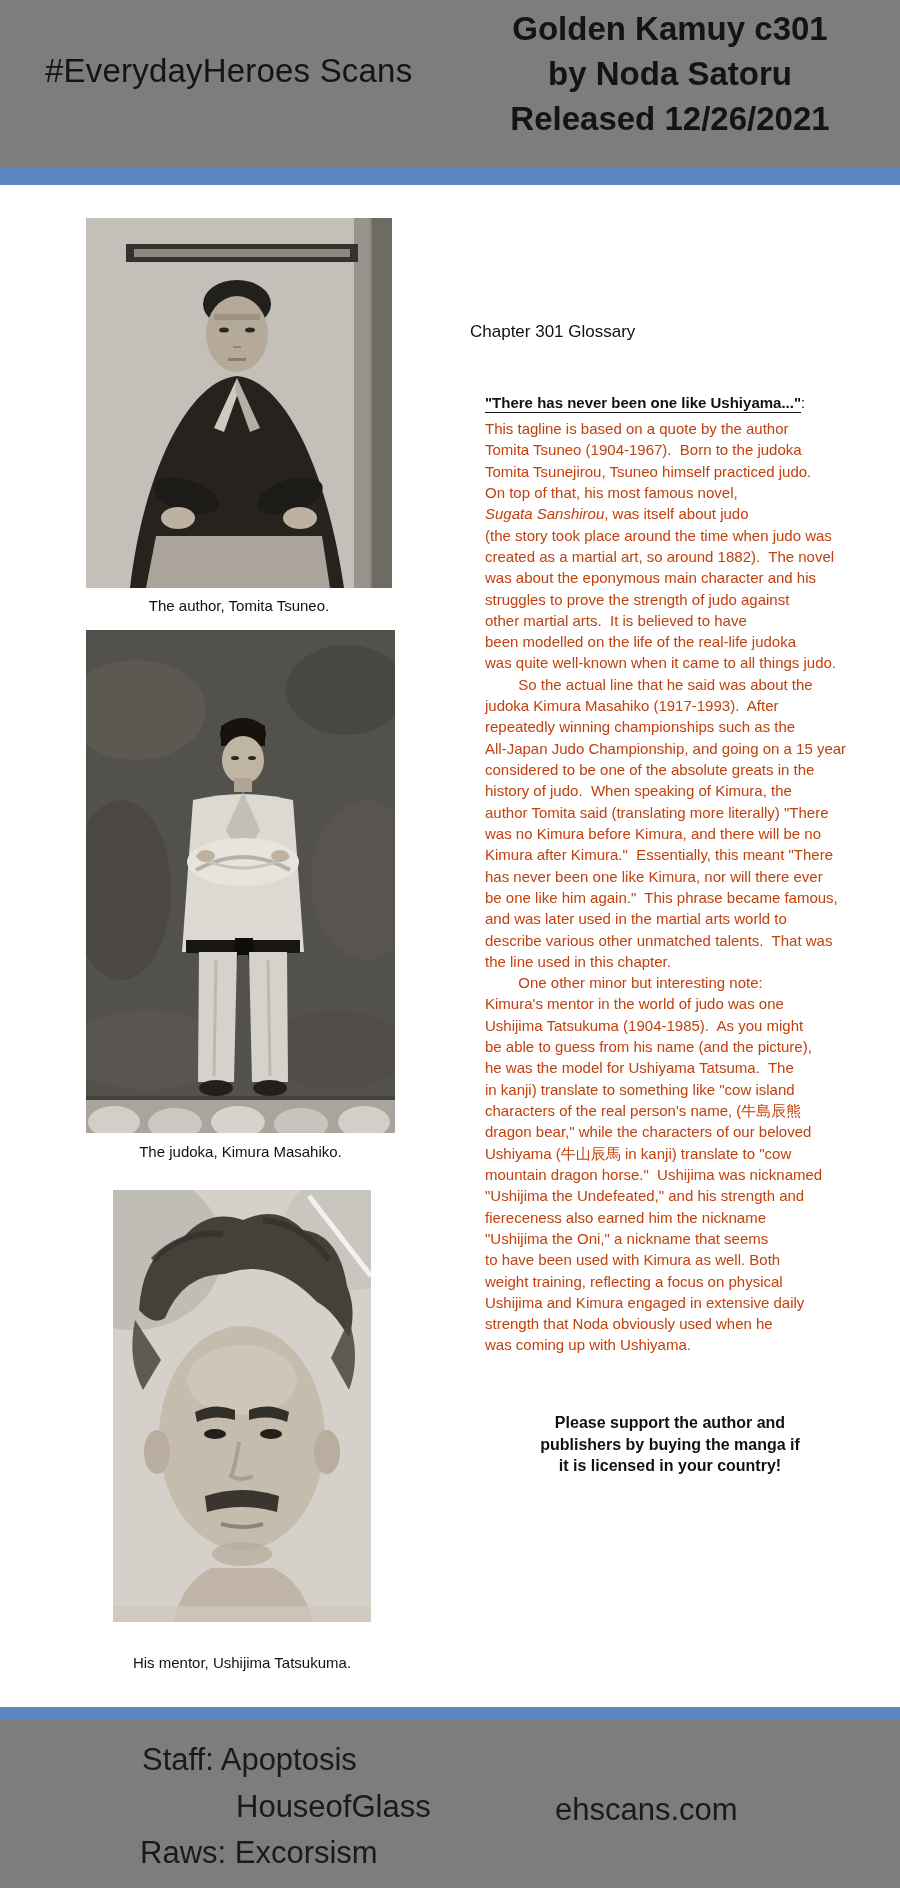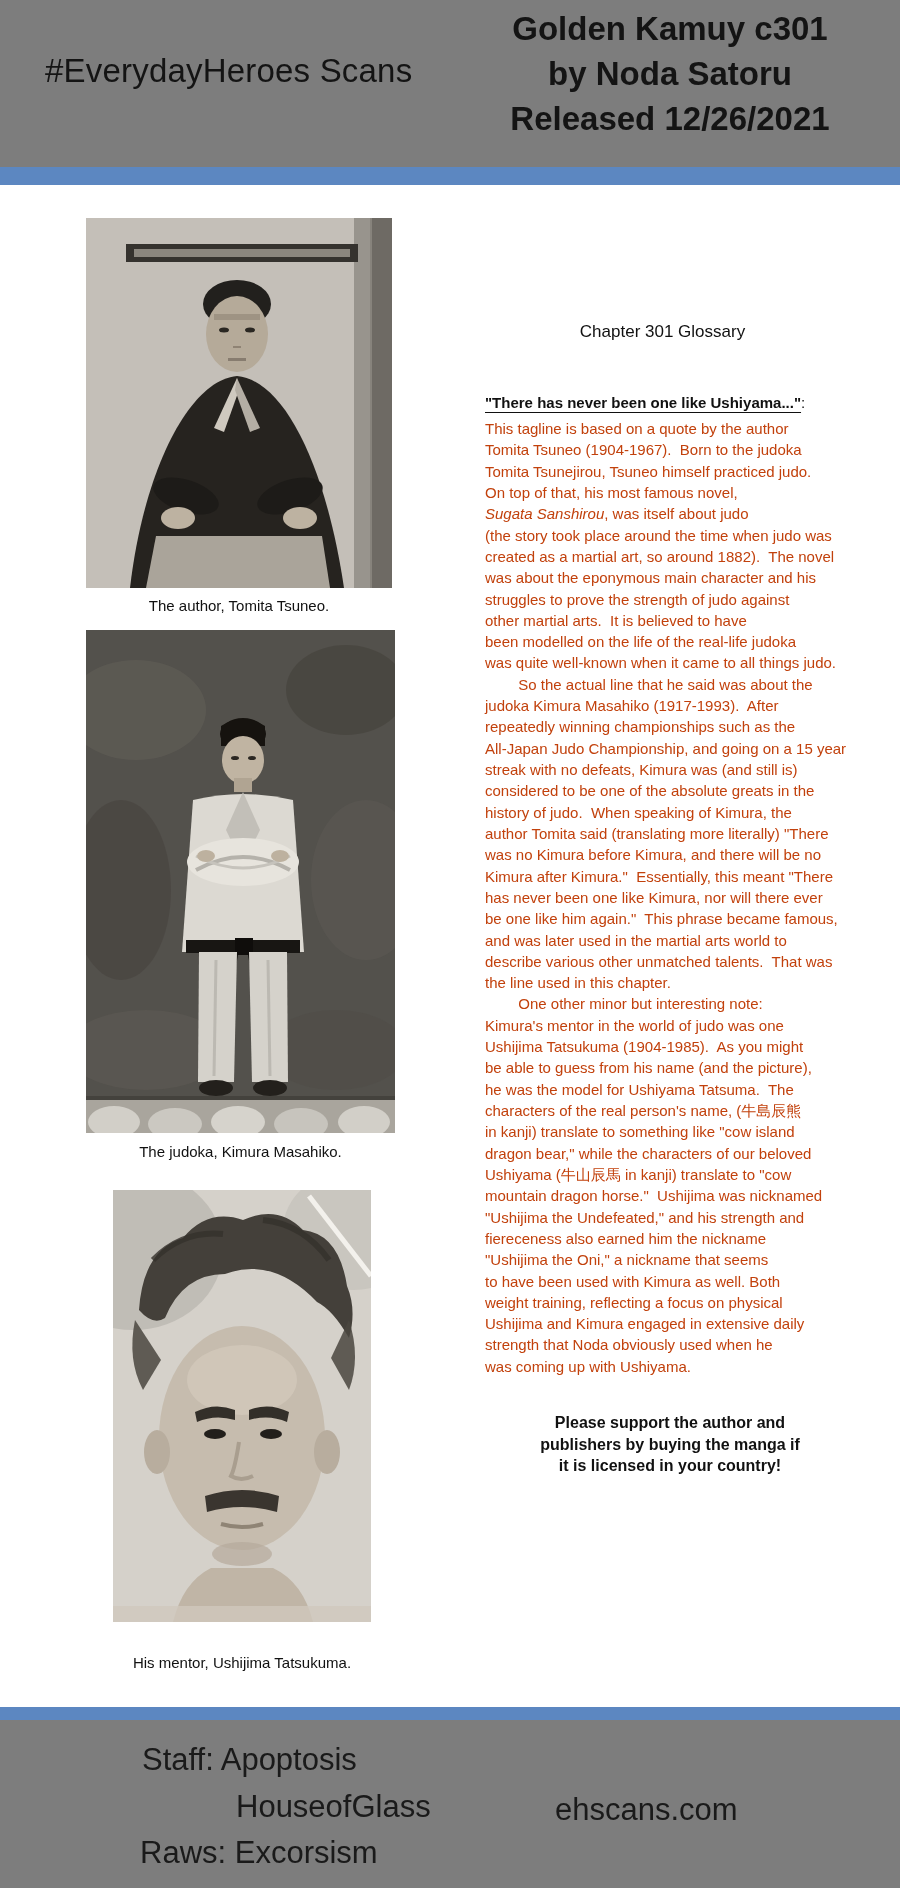--- a/index.html
+++ b/index.html
@@ -20,21 +20,21 @@
   .photo{position:absolute;overflow:hidden;background:#c9c5be;}
   .photo1{left:86px;top:218px;width:306px;height:370px;}
   .photo2{left:86px;top:630px;width:309px;height:503px;}
   .photo3{left:113px;top:1190px;width:258px;height:432px;}
   .caption{position:absolute;text-align:center;font-size:15px;color:#111;}
   .cap1{left:86px;top:597px;width:306px;}
   .cap2{left:86px;top:1143px;width:309px;}
   .cap3{left:113px;top:1630px;width:258px;margin-top:24px;}
 
   
-  .glossary-heading{position:absolute;left:470px;top:322px;width:385px;text-align:center;font-size:17px;color:#111;}
+  .glossary-heading{position:absolute;left:470px;top:322px;width:385px;font-size:17px;color:#111;}
   .entry-title{position:absolute;left:485px;top:394px;font-size:15px;white-space:pre;color:#111;}
   .entry-title .quote-ul{font-weight:bold;text-decoration:underline;text-underline-offset:4px;}
   .glossary-body{position:absolute;left:485px;top:418px;width:415px;}
   .bodyline{font-size:15px;line-height:21.32px;height:21.32px;white-space:pre;color:#c2410c;}
   .bodyline .i{font-style:italic;}
 
   
   .support{position:absolute;left:480px;top:1412px;width:380px;text-align:center;}
   .support-line{font-size:16px;font-weight:bold;line-height:21.5px;white-space:pre;color:#111;}
 
@@ -170,38 +170,37 @@
       <div class="bodyline">created as a martial art, so around 1882).  The novel</div>
       <div class="bodyline">was about the eponymous main character and his</div>
       <div class="bodyline">struggles to prove the strength of judo against</div>
       <div class="bodyline">other martial arts.  It is believed to have</div>
       <div class="bodyline">been modelled on the life of the real-life judoka</div>
       <div class="bodyline">was quite well-known when it came to all things judo.</div>
       <div class="bodyline">        So the actual line that he said was about the</div>
       <div class="bodyline">judoka Kimura Masahiko (1917-1993).  After</div>
       <div class="bodyline">repeatedly winning championships such as the</div>
       <div class="bodyline">All-Japan Judo Championship, and going on a 15 year</div>
-      <div class="bodyline">streak with no defeats, Kimura was (and still is)</div>
       <div class="bodyline">considered to be one of the absolute greats in the</div>
       <div class="bodyline">history of judo.  When speaking of Kimura, the</div>
       <div class="bodyline">author Tomita said (translating more literally) "There</div>
       <div class="bodyline">was no Kimura before Kimura, and there will be no</div>
       <div class="bodyline">Kimura after Kimura."  Essentially, this meant "There</div>
       <div class="bodyline">has never been one like Kimura, nor will there ever</div>
       <div class="bodyline">be one like him again."  This phrase became famous,</div>
       <div class="bodyline">and was later used in the martial arts world to</div>
       <div class="bodyline">describe various other unmatched talents.  That was</div>
       <div class="bodyline">the line used in this chapter.</div>
       <div class="bodyline">        One other minor but interesting note:</div>
       <div class="bodyline">Kimura's mentor in the world of judo was one</div>
       <div class="bodyline">Ushijima Tatsukuma (1904-1985).  As you might</div>
       <div class="bodyline">be able to guess from his name (and the picture),</div>
       <div class="bodyline">he was the model for Ushiyama Tatsuma.  The</div>
+      <div class="bodyline">in kanji) translate to something like "cow island</div>
       <div class="bodyline">characters of the real person's name, (牛島辰熊</div>
-      <div class="bodyline">in kanji) translate to something like "cow island</div>
       <div class="bodyline">dragon bear," while the characters of our beloved</div>
       <div class="bodyline">Ushiyama (牛山辰馬 in kanji) translate to "cow</div>
       <div class="bodyline">mountain dragon horse."  Ushijima was nicknamed</div>
       <div class="bodyline">"Ushijima the Undefeated," and his strength and</div>
       <div class="bodyline">fiereceness also earned him the nickname</div>
       <div class="bodyline">"Ushijima the Oni," a nickname that seems</div>
       <div class="bodyline">to have been used with Kimura as well. Both</div>
       <div class="bodyline">weight training, reflecting a focus on physical</div>
       <div class="bodyline">Ushijima and Kimura engaged in extensive daily</div>
       <div class="bodyline">strength that Noda obviously used when he</div>

